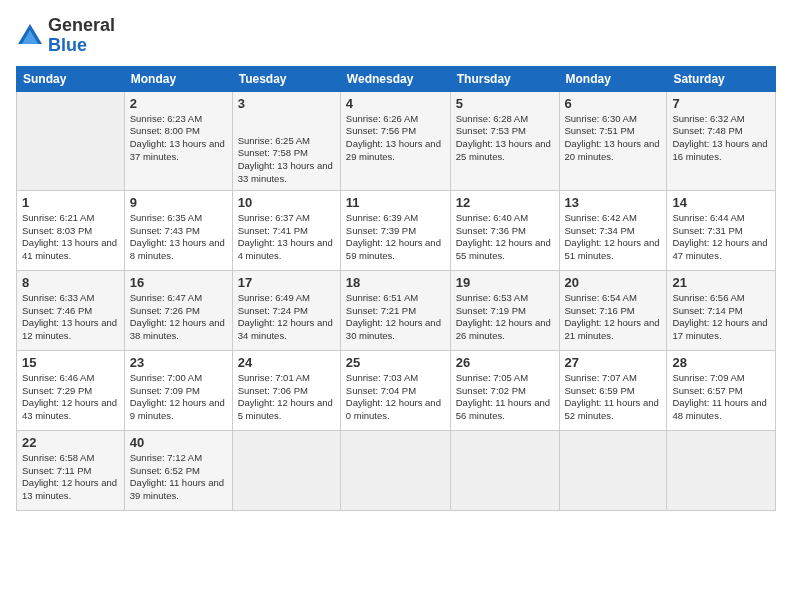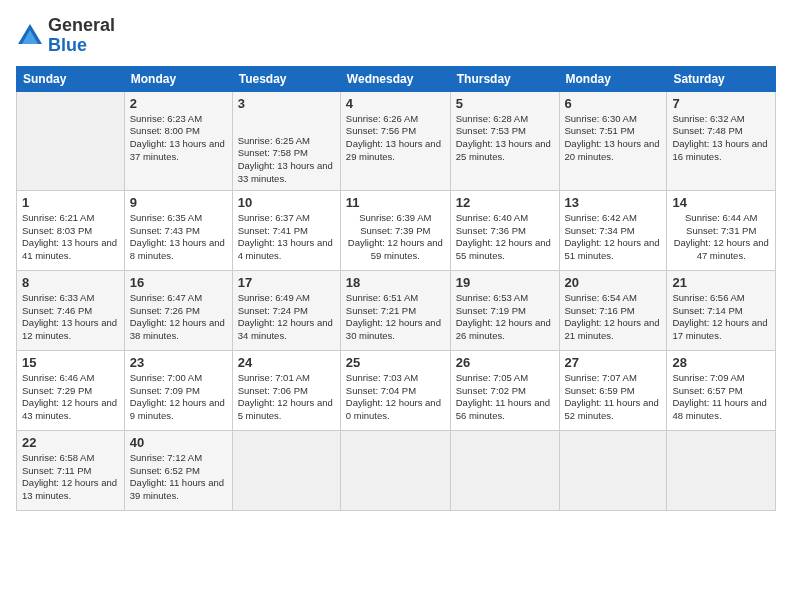--- a/index.html
+++ b/index.html
@@ -185,39 +185,39 @@
 Daylight: 13 hours and 8 minutes.</div>
           </td>
           <td>
             <span class="day-num">10</span>
             <div class="day-info" style="white-space: pre-line;">Sunrise: 6:37 AM
 Sunset: 7:41 PM
 Daylight: 13 hours and 4 minutes.</div>
           </td>
           <td>
             <span class="day-num">11</span>
-            <div class="day-info" style="white-space: pre-line; text-align: center;">Sunrise: 6:39 AM
+            <div class="day-info" style="white-space: pre-line;">Sunrise: 6:39 AM
 Sunset: 7:39 PM
 Daylight: 12 hours and 59 minutes.</div>
           </td>
           <td>
             <span class="day-num">12</span>
             <div class="day-info" style="white-space: pre-line;">Sunrise: 6:40 AM
 Sunset: 7:36 PM
 Daylight: 12 hours and 55 minutes.</div>
           </td>
           <td>
             <span class="day-num">13</span>
             <div class="day-info" style="white-space: pre-line;">Sunrise: 6:42 AM
 Sunset: 7:34 PM
 Daylight: 12 hours and 51 minutes.</div>
           </td>
           <td>
             <span class="day-num">14</span>
-            <div class="day-info" style="white-space: pre-line; text-align: center;">Sunrise: 6:44 AM
+            <div class="day-info" style="white-space: pre-line;">Sunrise: 6:44 AM
 Sunset: 7:31 PM
 Daylight: 12 hours and 47 minutes.</div>
           </td>
         </tr>
         <tr>
           <td>
             <span class="day-num">8</span>
             <div class="day-info" style="white-space: pre-line;">Sunrise: 6:33 AM
 Sunset: 7:46 PM
 Daylight: 13 hours and 12 minutes.</div>

